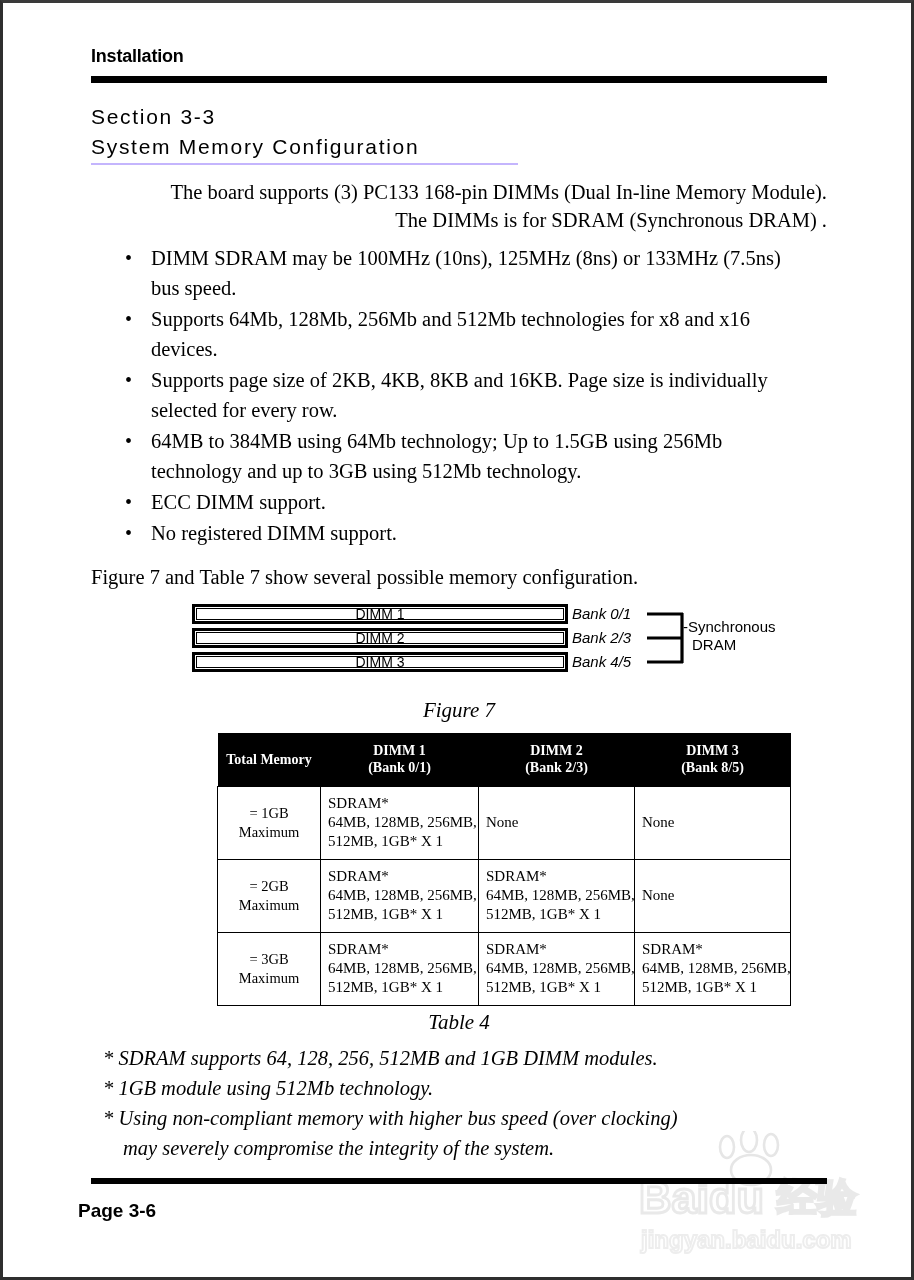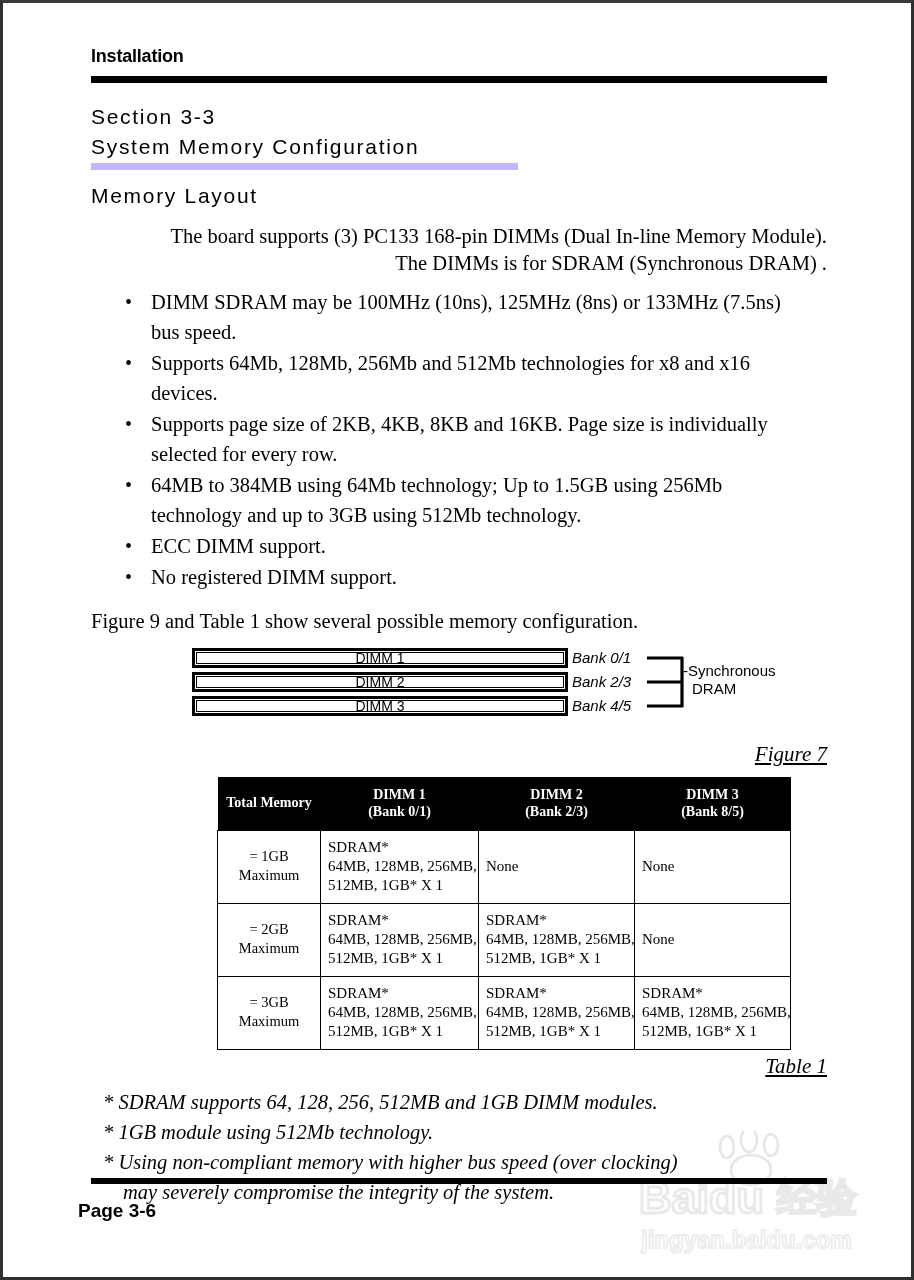--- a/index.html
+++ b/index.html
@@ -65,21 +65,21 @@
     height: 7px;
     background: #000;
     margin-top: 9px;
     width: 736px;
   }
 
   
   .sec-block {
     margin-top: 19px;
     width: 427px;
-    border-bottom: 7px solid #c4b5fd;
+    border-bottom: 2px solid #c4b5fd;
     padding-bottom: 2px;
   }
   .sec-line {
     font-family: "Liberation Sans", sans-serif;
     font-size: 21px;
     letter-spacing: 1.7px;
     line-height: 1.42;
     white-space: nowrap;
   }
   .subhead {
@@ -188,25 +188,24 @@
     left: 592px;
     top: 14px;
     font-family: "Liberation Sans", sans-serif;
     font-size: 15px;
     line-height: 18px;
     white-space: nowrap;
   }
   .sync-lbl .l2 { padding-left: 9px; display: block; }
 
   .caption {
-    text-align: right;
+    text-align: center;
     font-style: italic;
     font-size: 21px;
     margin-top: 2px;
-    text-decoration: underline;
   }
   .caption.tbl { margin-top: 4px; }
 
   
   .tblwrap {
     margin-top: 10px;
     margin-left: 78px;
     width: 573px;
     position: relative;
   }
@@ -303,21 +302,20 @@
 
   <div class="content">
 
     <div class="runhead">Installation</div>
     <div class="rule-thick"></div>
 
     <div class="sec-block">
       <div class="sec-line">Section 3-3</div>
       <div class="sec-line">System Memory Configuration</div>
     </div>
-    <div class="subhead">Memory Layout</div>
 
     <div class="para">
       <span class="l">The board supports (3) PC133 168-pin DIMMs (Dual In-line Memory Module).</span>
       <span class="l">The DIMMs is for SDRAM (Synchronous DRAM) .</span>
     </div>
 
     <ul class="bullets">
       <li>
         <span class="bdot">•</span>
         <span class="ln">DIMM SDRAM may be 100MHz (10ns), 125MHz (8ns) or 133MHz (7.5ns)</span>
@@ -341,21 +339,21 @@
       <li>
         <span class="bdot">•</span>
         <span class="ln">ECC DIMM support.</span>
       </li>
       <li>
         <span class="bdot">•</span>
         <span class="ln">No registered DIMM support.</span>
       </li>
     </ul>
 
-    <div class="para2">Figure 9 and Table 1 show several possible memory configuration.</div>
+    <div class="para2">Figure 7 and Table 7 show several possible memory configuration.</div>
 
     <div class="figwrap">
       <div class="dimm-col">
         <div class="dimm-box">
           <div class="inner"></div>
           <span>DIMM 1</span>
         </div>
         <div class="dimm-box">
           <div class="inner"></div>
           <span>DIMM 2</span>
@@ -474,21 +472,21 @@
             <td>
               <span class="ln">SDRAM*</span>
               <span class="ln">64MB, 128MB, 256MB,</span>
               <span class="ln">512MB, 1GB* X 1</span>
             </td>
           </tr>
         </tbody>
       </table>
     </div>
 
-    <div class="caption tbl">Table 1</div>
+    <div class="caption tbl">Table 4</div>
 
     <div class="notes">
       <div class="note">
         <span>* SDRAM supports 64, 128, 256, 512MB and 1GB DIMM modules.</span>
       </div>
       <div class="note">
         <span>* 1GB module using 512Mb technology.</span>
       </div>
       <div class="note">
         <span>* Using non-compliant memory with higher bus speed (over clocking)</span>

